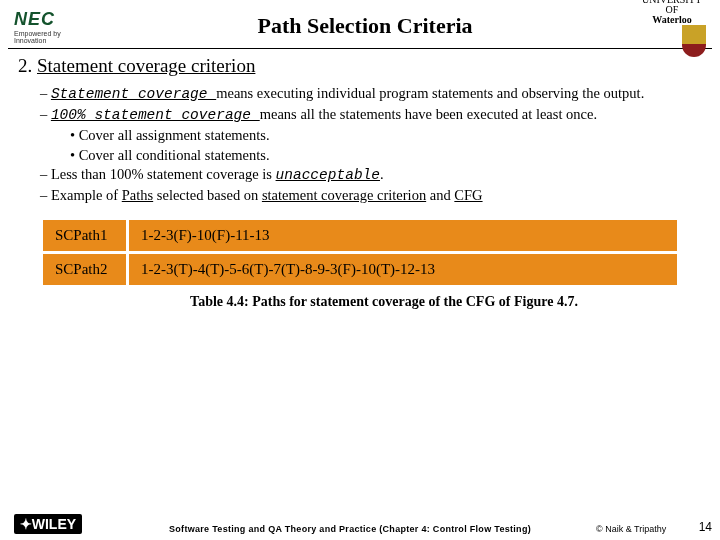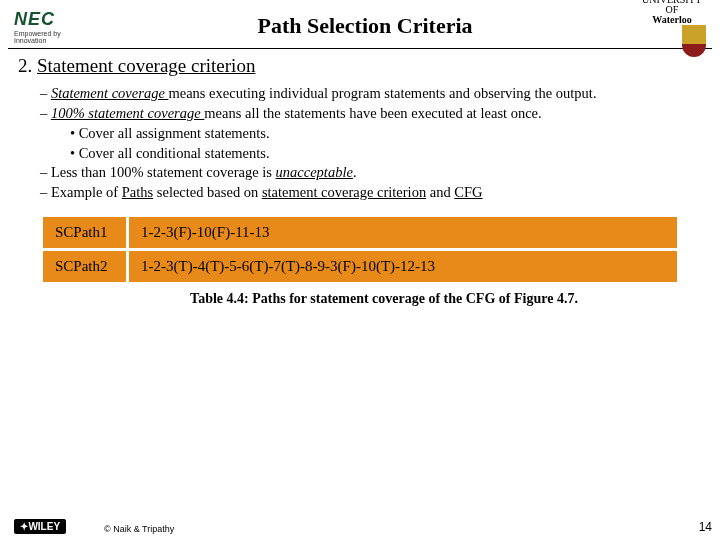--- a/index.html
+++ b/index.html
@@ -84,21 +84,21 @@
     padding-left: 14px;
     margin: 1px 0;
   }
   .lvl1::before { content: "– "; }
   .lvl2 {
     text-indent: -14px;
     padding-left: 44px;
     margin: 1px 0;
   }
   .lvl2::before { content: "• "; }
-  .ui { text-decoration: underline; font-style: italic; }
+  .ui { text-decoration: underline; font-style: italic; font-family: Liberation Mono, monospace; }
   .u { text-decoration: underline; }
   .paths-table {
     margin: 12px 40px 6px 40px;
     border-collapse: collapse;
     width: calc(100% - 80px);
   }
   .paths-table td {
     background: #e88a1a;
     border: 3px solid #fff;
     padding: 7px 12px;
@@ -124,21 +124,21 @@
     font-size: 9px;
   }
   .wiley {
     width: 90px;
     font-family: Arial, sans-serif;
   }
   .wiley-badge {
     background: #000;
     color: #fff;
     font-weight: bold;
-    font-size: 10px;
+    font-size: 14px;
     padding: 2px 6px;
     display: inline-block;
     border-radius: 2px;
   }
   .foot-center {
     flex: 1;
     text-align: center;
     font-weight: bold;
     font-family: Arial, sans-serif;
     letter-spacing: 0.3px;
@@ -209,15 +209,16 @@
   </tr>
 </tbody>
   </table>
 
 <div class="table-caption">Table 4.4: Paths for statement coverage of the CFG of Figure 4.7.</div>
 
 <div class="footer">
   <div class="wiley">
     <span class="wiley-badge">✦<span>WILEY</span></span>
   </div>
+  <div class="foot-center">Software Testing and QA Theory and Practice (Chapter 4: Control Flow Testing)</div>
   <div class="foot-right">© Naik &amp; Tripathy</div>
 </div>
 <div class="pagenum">14</div>
 
 </body></html>

